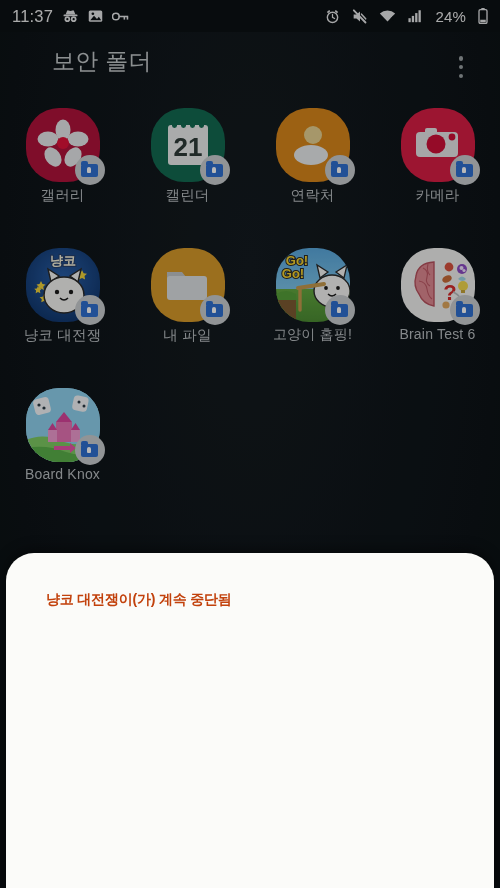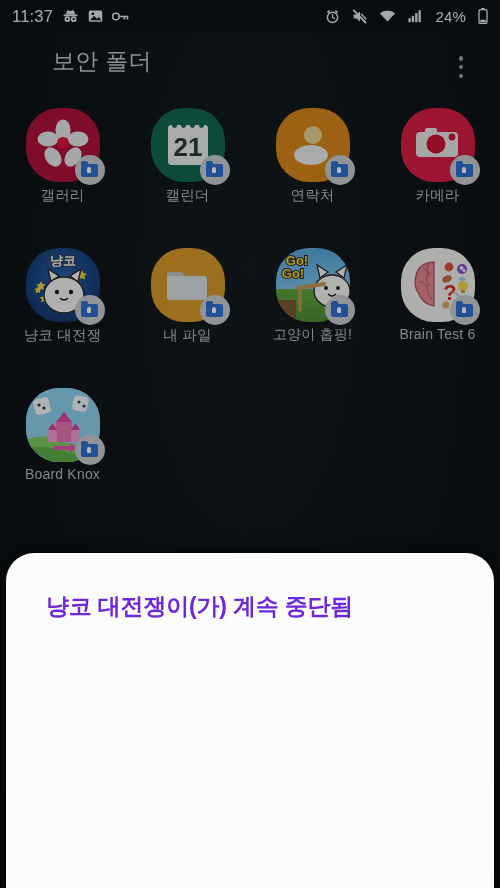--- a/index.html
+++ b/index.html
@@ -127,21 +127,21 @@
   
   .scrim { position: absolute; inset: 0; background: rgba(0,0,0,0.28); }
   .sheet {
     position: absolute; left: 6px; right: 6px; bottom: 0; top: 553px;
     background: #fbfbf9;
     border-radius: 28px 28px 0 0;
     box-shadow: 0 -3px 14px rgba(0,0,0,.45);
   }
   .sheet-title {
     position: absolute; left: 40px; top: 38px;
-    font-size: 23px; font-weight: bold; color: #6d28d9; letter-spacing: -.2px;
+    font-size: 14px; font-weight: bold; color: #c2410c; letter-spacing: -.2px;
   }
 </style>
 </head>
 <body>
 
 <div id="screen">
 
   <div class="statusbar">
     <div class="sb-left">
       <span class="sb-time">11:37</span>

